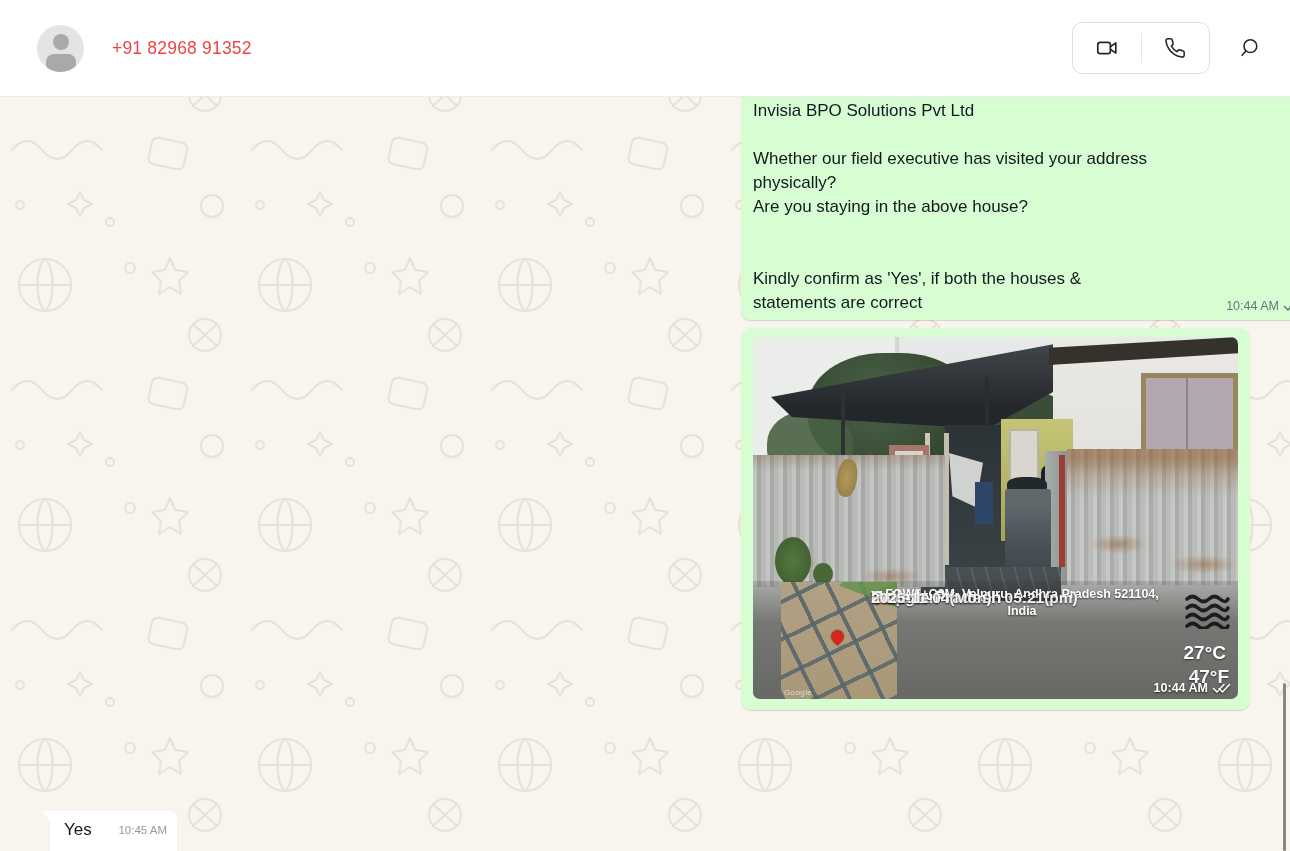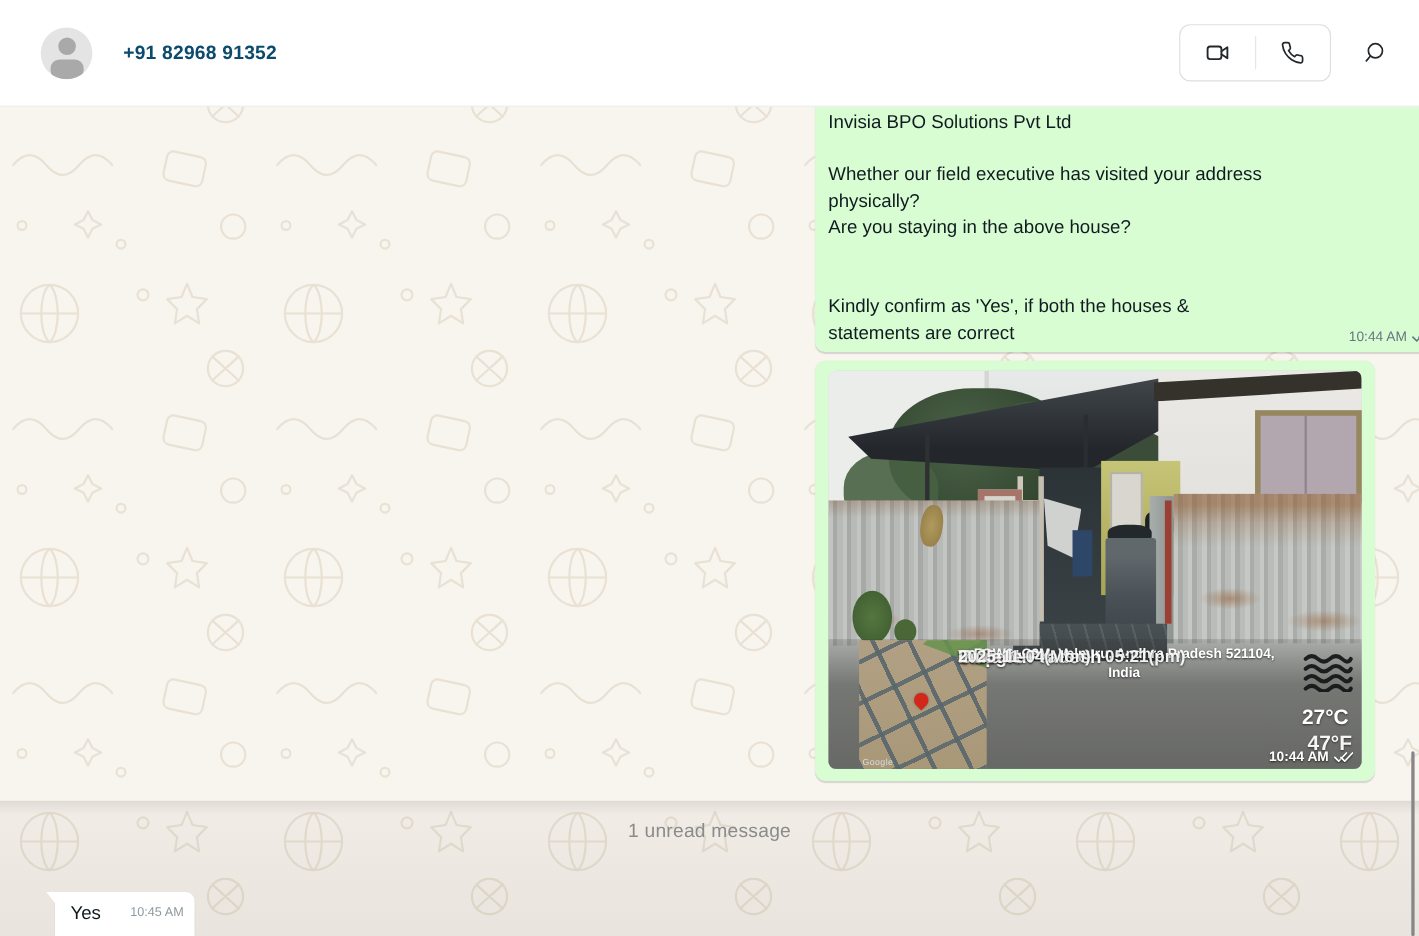--- a/index.html
+++ b/index.html
@@ -12,21 +12,21 @@
   .wallpaper { position:absolute; left:0; top:0; width:1290px; height:851px; z-index:0; }
 
   
   .topbar { position:absolute; left:0; top:0; width:1290px; height:97px; background:#ffffff;
             border-bottom:1px solid #ececec; z-index:30; }
   .avatar { position:absolute; left:37px; top:25px; width:47px; height:47px; border-radius:50%;
             background:#e4e4e4; overflow:hidden; cursor:pointer; }
   .avatar-head { position:absolute; left:15.5px; top:9px; width:16px; height:16px; border-radius:50%; background:#a9a9a9; }
   .avatar-body { position:absolute; left:8.5px; top:28.5px; width:30px; height:18px; border-radius:8px; background:#a9a9a9; }
   .contact-name { position:absolute; left:112px; top:0; height:96px; display:flex; align-items:center;
-                  font-size:17.5px; font-weight:700; color:#0c4a6e; letter-spacing:.2px; cursor:pointer; }
+                  font-size:17.5px; font-weight:400; color:#ef4444; letter-spacing:.2px; cursor:pointer; }
   .call-group { position:absolute; left:1072px; top:22px; width:138px; height:52px; border:1px solid #dedede;
                 border-radius:10px; background:#fff; display:flex; align-items:stretch; }
   .call-btn { flex:1; display:flex; align-items:center; justify-content:center; cursor:pointer; border-radius:9px; }
   .call-divider { width:1px; background:#e4e4e4; margin:10px 0; }
   .search-btn { position:absolute; left:1231px; top:30px; width:36px; height:36px; display:flex;
                 align-items:center; justify-content:center; cursor:pointer; border-radius:6px; }
   .hicon { stroke:#23282c; stroke-width:1.7; fill:none; stroke-linecap:round; stroke-linejoin:round; }
 
   
   .msg-out { position:absolute; background:#d9fdd3; border-radius:9px; box-shadow:0 1px 1px rgba(11,20,26,.14); z-index:5; }
@@ -245,23 +245,20 @@
       <div class="ph-msgtime">
         <span class="t">10:44 AM</span>
         <svg width="18" height="12" viewBox="0 0 18 12">
           <path class="check-white" d="M1.5 6.5l3.5 3.5L12 2.5"></path>
           <path class="check-white" d="M7 6.5l3.5 3.5L17.5 2.5"></path>
         </svg>
       </div>
     </div>
   </div>
 
-  <div class="unread-band">
-    <div class="unread-label">1 unread message</div>
-  </div>
 
   <div class="msg-in">
     <div class="in-tail"></div>
     <div class="in-text">Yes</div>
     <div class="in-time">10:45 AM</div>
   </div>
 
   <div class="scroll-thumb"></div>
 
   <div class="topbar">

